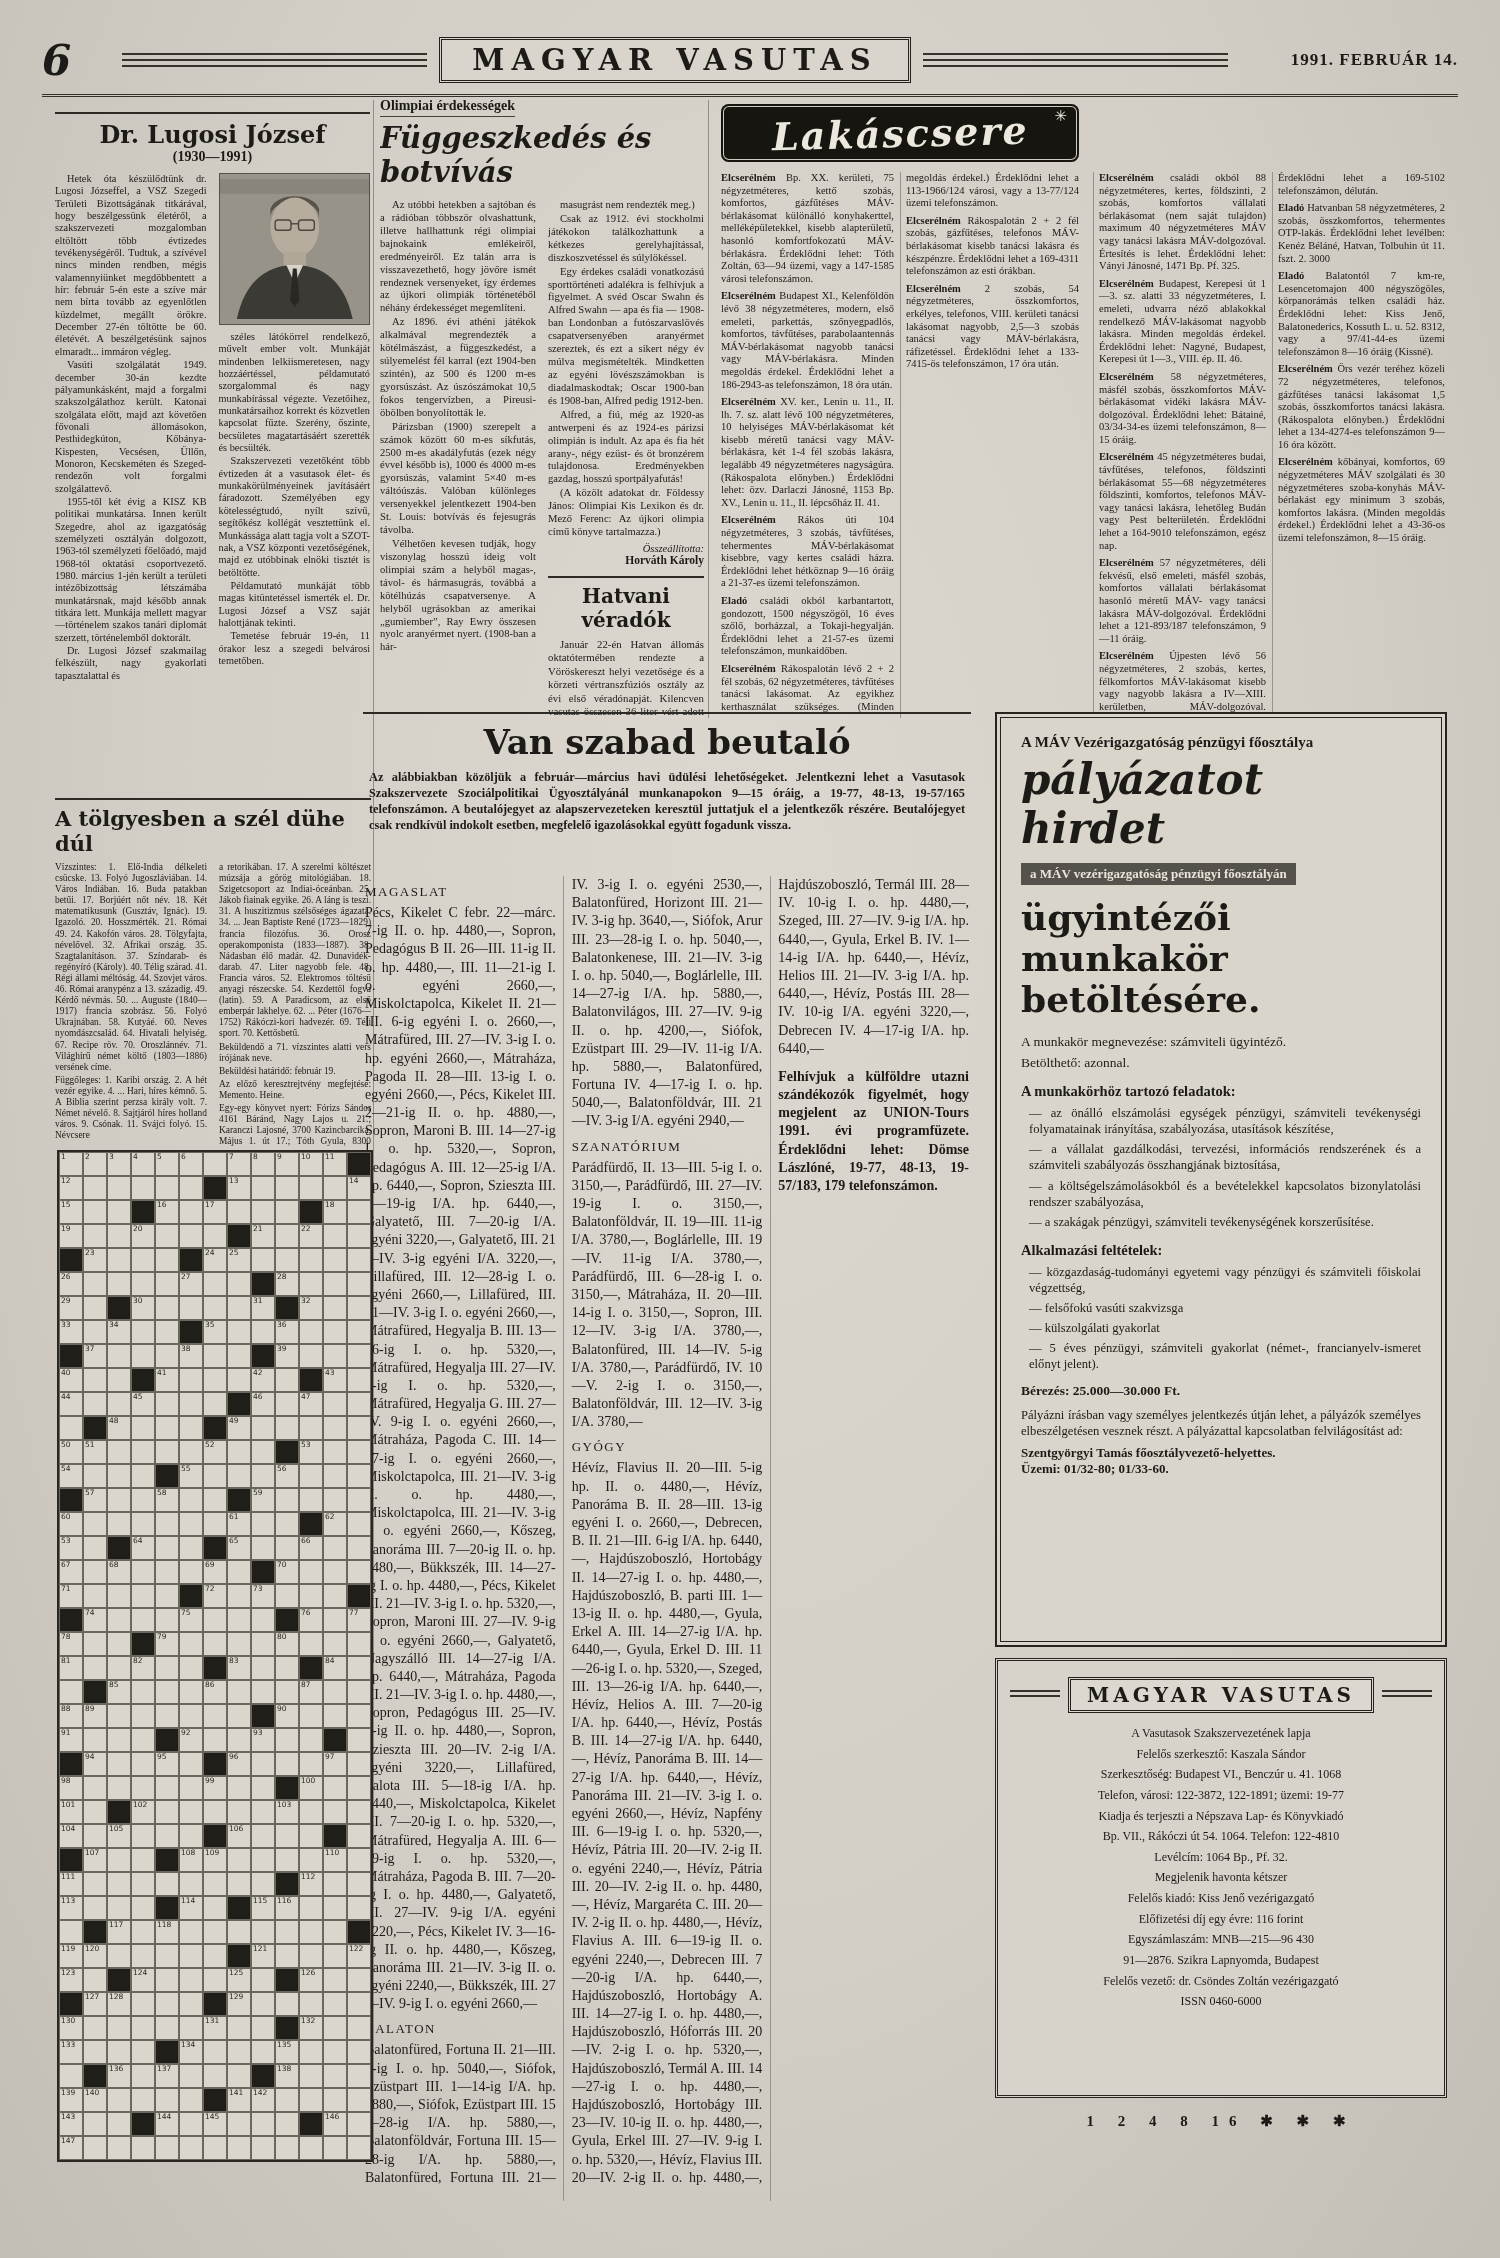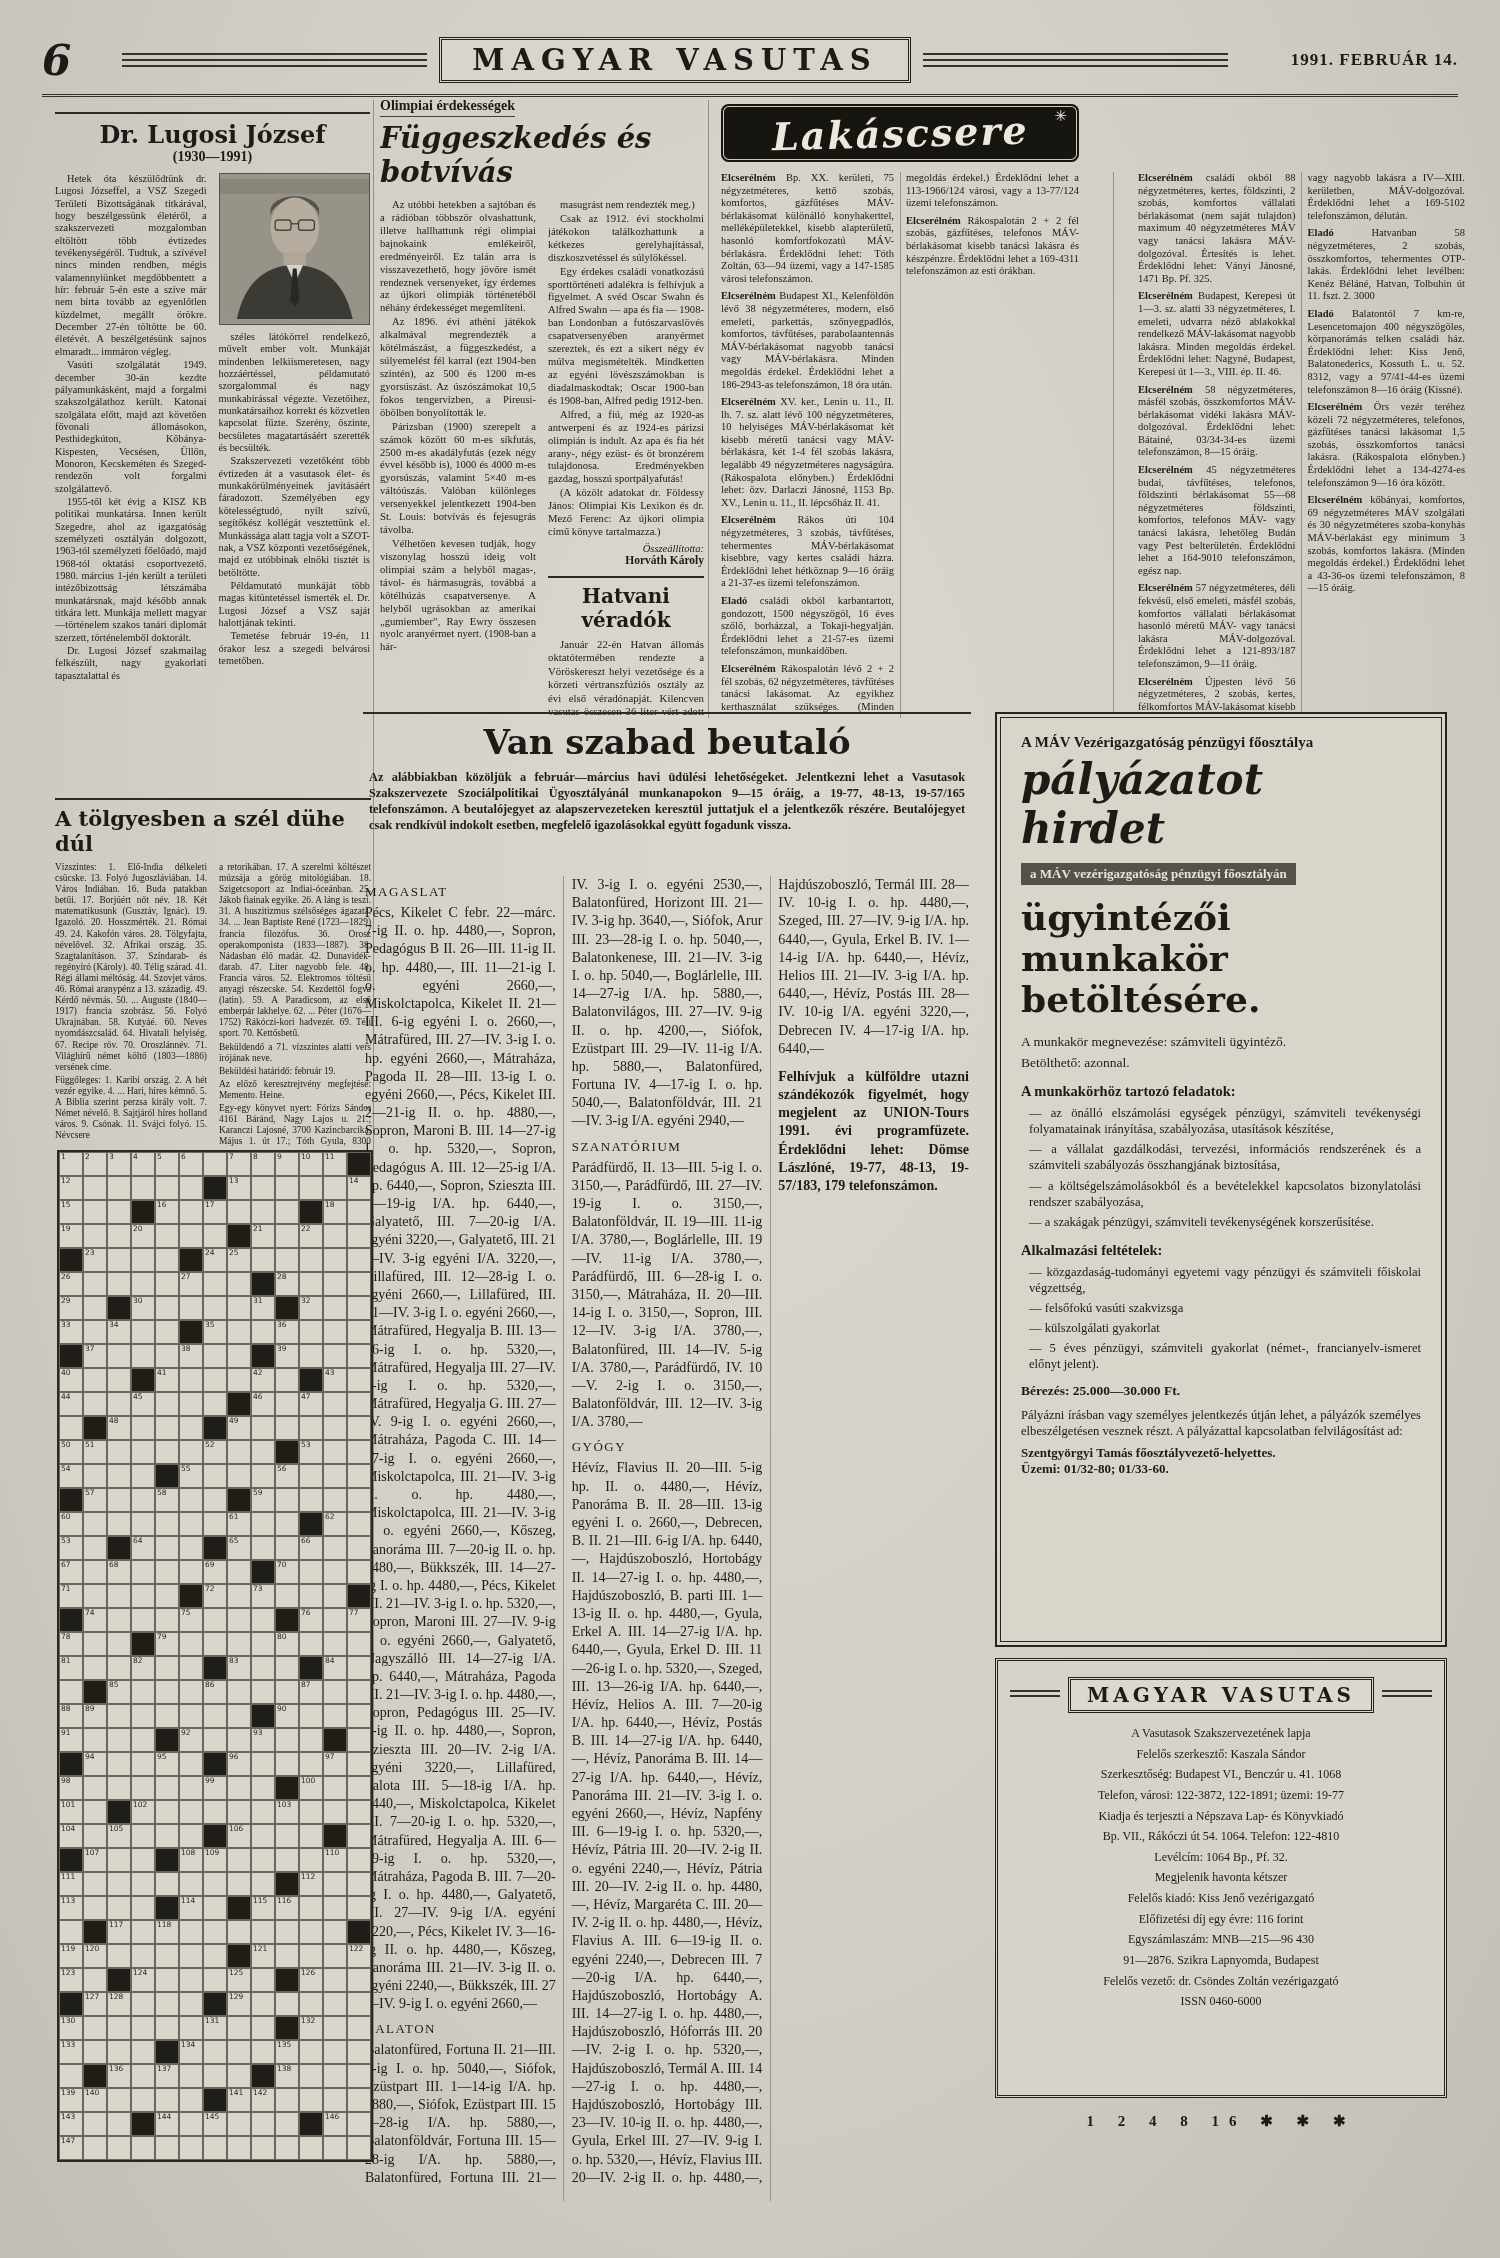--- a/index.html
+++ b/index.html
@@ -38,21 +38,21 @@
   .donors h3{text-align:center;font-family:"DejaVu Serif",serif;font-size:20px;font-weight:bold;margin-bottom:6px}
   .donors p{font-size:10.8px;line-height:1.25;text-align:justify;text-indent:12px}
   
   .housing{position:absolute;left:708px;top:100px;width:740px;height:618px;border-left:1px solid #928e85;padding-left:10px}
   .lc-head{position:absolute;left:12px;top:4px;width:358px;height:58px;background:#17150f;border-radius:8px;
     box-shadow:inset 0 0 0 2px #17150f, inset 0 0 0 3px #cfcbc1;display:flex;align-items:center;justify-content:center}
   .lc-script{color:#ece8de;font-family:"DejaVu Serif",serif;font-style:italic;font-weight:bold;font-size:38px;transform:rotate(-1.5deg);letter-spacing:2px}
   .lc-spark{position:absolute;right:12px;top:3px;color:#ece8de;font-size:15px}
   .lc-left{position:absolute;left:12px;top:72px;width:358px;bottom:0;overflow:hidden;
     columns:2;column-gap:12px;column-rule:1px solid #97938a;column-fill:auto}
-  .lc-right{position:absolute;left:404px;top:72px;width:352px;bottom:0;overflow:hidden;border-left:1px solid #97938a;padding-left:24px;
+  .lc-right{position:absolute;left:384px;top:72px;width:352px;bottom:0;overflow:hidden;border-left:1px solid #97938a;padding-left:5px;
     columns:2;column-gap:12px;column-rule:1px solid #97938a;column-fill:auto}
   .ad{font-size:10.5px;line-height:1.2;text-align:justify;margin-bottom:5px}
   .ad b{font-weight:bold}
   
   .vouchers{position:absolute;left:363px;top:712px;width:608px;height:1495px;border-top:2px solid #2c2a25;padding-top:8px;overflow:hidden}
   .vouchers h2{text-align:center;font-family:"DejaVu Serif",serif;font-weight:bold;font-size:34px;margin-bottom:8px}
   .vouchers .intro{font-weight:bold;font-size:12.3px;line-height:1.3;text-align:justify;margin:0 6px 8px}
   .bt-cols{position:absolute;left:2px;right:2px;top:162px;bottom:6px;overflow:hidden;
     columns:3;column-gap:16px;column-rule:1px solid #97938a;column-fill:auto}
   .bt-sec h4{font-weight:normal;font-size:13px;letter-spacing:1.5px;margin:8px 0 4px}
@@ -179,20 +179,21 @@
       <span class="lc-spark">✳</span>
     </div>
     <div class="lc-left ad-list">
         <p class="ad"><b>Elcserélném</b> Bp. XX. kerületi, 75 négyzetméteres, kettő szobás, komfortos, gázfűtéses MÁV-bérlakásomat különálló konyhakerttel, melléképületekkel, kisebb alapterületű, hasonló komfortfokozatú MÁV-bérlakásra. Érdeklődni lehet: Tóth Zoltán, 63—94 üzemi, vagy a 147-1585 városi telefonszámon.</p>
         <p class="ad"><b>Elcserélném</b> Budapest XI., Kelenföldön lévő 38 négyzetméteres, modern, első emeleti, parkettás, szőnyegpadlós, komfortos, távfűtéses, parabolaantennás MÁV-bérlakásomat nagyobb tanácsi vagy MÁV-bérlakásra. Minden megoldás érdekel. Érdeklődni lehet a 186-2943-as telefonszámon, 18 óra után.</p>
         <p class="ad"><b>Elcserélném</b> XV. ker., Lenin u. 11., II. lh. 7. sz. alatt lévő 100 négyzetméteres, 10 helyiséges MÁV-bérlakásomat két kisebb méretű tanácsi vagy MÁV-bérlakásra, két 1-4 fél szobás lakásra, legalább 49 négyzetméteres nagyságúra. (Rákospalota előnyben.) Érdeklődni lehet: özv. Darlaczi Jánosné, 1153 Bp. XV., Lenin u. 11., II. lépcsőház II. 41.</p>
         <p class="ad"><b>Elcserélném</b> Rákos úti 104 négyzetméteres, 3 szobás, távfűtéses, tehermentes MÁV-bérlakásomat kisebbre, vagy kertes családi házra. Érdeklődni lehet hétköznap 9—16 óráig a 21-37-es üzemi telefonszámon.</p>
         <p class="ad"><b>Eladó</b> családi okból karbantartott, gondozott, 1500 négyszögöl, 16 é­ves szőlő, borházzal, a Tokaji-hegyalján. Érdeklődni lehet a 21-57-es üzemi telefonszámon, munkaidőben.</p>
         <p class="ad"><b>Elcserélném</b> Rákospalotán lévő 2 + 2 fél szobás, 62 négyzetméteres, távfűtéses tanácsi lakásomat. Az egyikhez kerthasználat szükséges. (Minden megoldás érdekel.) Érdeklődni lehet a 113-1966/124 városi, vagy a 13-77/124 üzemi telefonszámon.</p>
         <p class="ad"><b>Elcserélném</b> Rákospalotán 2 + 2 fél szobás, gázfűtéses, telefonos MÁV-bérlakásomat kisebb tanácsi lakásra és készpénzre. Érdeklődni lehet a 169-4311 telefonszámon az esti órákban.</p>
+        <p class="ad"><b>Elcserélném</b> 2 szobás, 54 négyzetméteres, összkomfortos, erkélyes, telefonos, VIII. kerületi tanácsi lakásomat nagyobb, 2,5—3 szobás tanácsi vagy MÁV-bérlakásra, ráfizetéssel. Érdeklődni lehet a 133-7415-ös telefonszámon, 17 óra után.</p>
       </div>
     <div class="lc-right ad-list">
         <p class="ad"><b>Elcserélném</b> családi okból 88 négyzetméteres, kertes, földszinti, 2 szobás, komfortos vállalati bérlakásomat (nem saját tulajdon) maximum 40 négyzetméteres MÁV vagy tanácsi lakásra MÁV-dolgozóval. Értesítés is lehet. Érdeklődni lehet: Ványi Jánosné, 1471 Bp. Pf. 325.</p>
         <p class="ad"><b>Elcserélném</b> Budapest, Kerepesi út 1—3. sz. alatti 33 négyzetméteres, I. emeleti, udvarra néző ablakokkal rendelkező MÁV-lakásomat nagyobb lakásra. Minden megoldás érdekel. Érdeklődni lehet: Nagyné, Budapest, Kerepesi út 1—3., VIII. ép. II. 46.</p>
         <p class="ad"><b>Elcserélném</b> 58 négyzetméteres, másfél szobás, összkomfortos MÁV-bérlakásomat vidéki lakásra MÁV-dolgozóval. Érdeklődni lehet: Bátainé, 03/34-34-es üzemi telefonszámon, 8—15 óráig.</p>
         <p class="ad"><b>Elcserélném</b> 45 négyzetméteres budai, távfűtéses, telefonos, földszinti bérlakásomat 55—68 négyzetméteres földszinti, komfortos, telefonos MÁV- vagy tanácsi lakásra, lehetőleg Budán vagy Pest belterületén. Érdeklődni lehet a 164-9010 telefonszámon, egész nap.</p>
         <p class="ad"><b>Elcserélném</b> 57 négyzetméteres, déli fekvésű, első emeleti, másfél szobás, komfortos vállalati bérlakásomat hasonló méretű MÁV- vagy tanácsi lakásra MÁV-dolgozóval. Érdeklődni lehet a 121-893/187 telefonszámon, 9—11 óráig.</p>
         <p class="ad"><b>Elcserélném</b> Újpesten lévő 56 négyzetméteres, 2 szobás, kertes, félkomfortos MÁV-lakásomat kisebb vagy nagyobb lakásra a IV—XIII. kerületben, MÁV-dolgozóval. Érdeklődni lehet a 169-5102 telefonszámon, délután.</p>
         <p class="ad"><b>Eladó</b> Hatvanban 58 négyzetméteres, 2 szobás, összkomfortos, tehermentes OTP-lakás. Érdeklődni lehet levélben: Kenéz Béláné, Hatvan, Tolbuhin út 11. fszt. 2. 3000</p>
         <p class="ad"><b>Eladó</b> Balatontól 7 km-re, Lesencetomajon 400 négyszögöles, körpanorámás telken családi ház. Érdeklődni lehet: Kiss Jenő, Balatonederics, Kossuth L. u. 52. 8312, vagy a 97/41-44-es üzemi telefonszámon 8—16 óráig (Kissné).</p>

